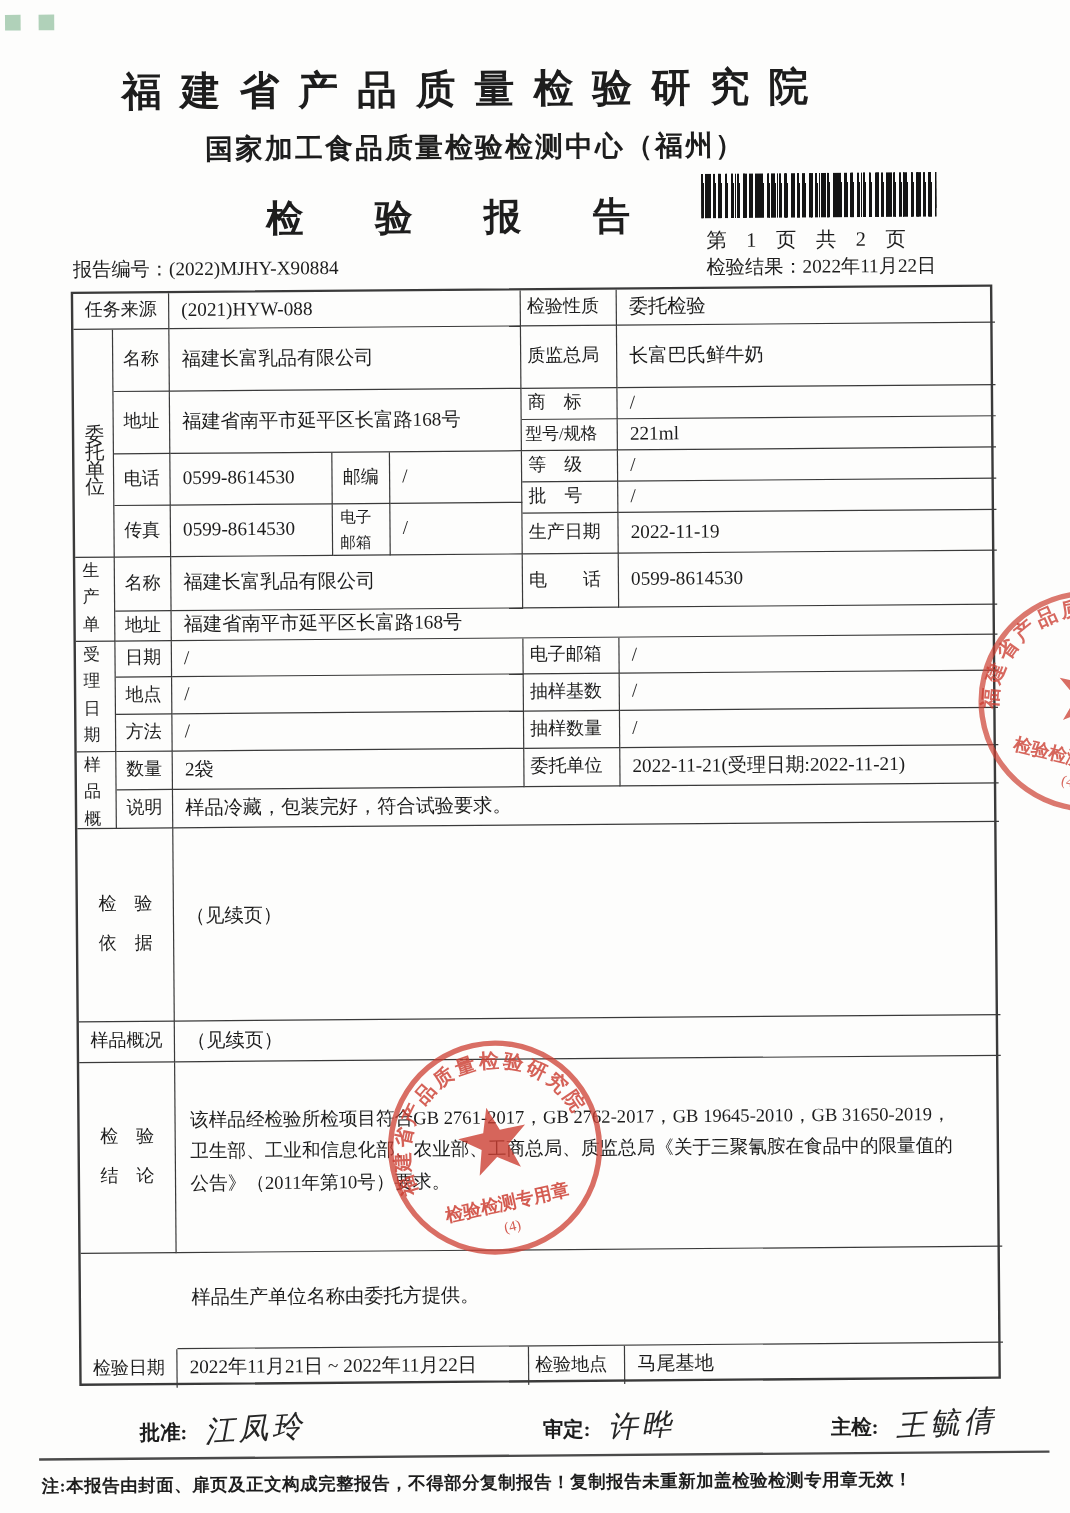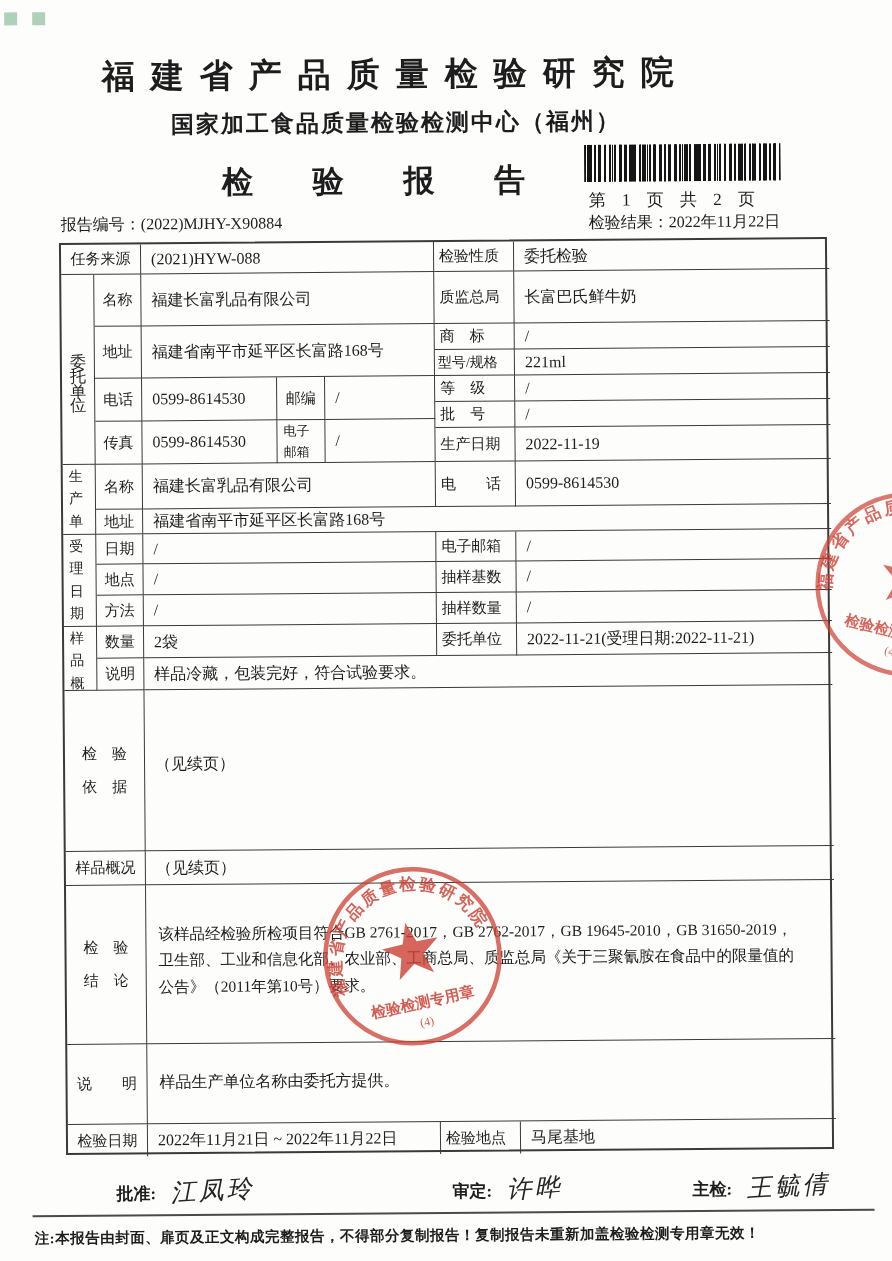--- a/index.html
+++ b/index.html
@@ -156,21 +156,20 @@
 
     <div class="c lab" style="grid-area:17/1/18/3">样品概况</div>
     <div class="c val nr" style="grid-area:17/3/18/8">（见续页）</div>
 
     <div class="c two" style="grid-area:18/1/19/3">
       <span>检　验</span>
       <span>结　论</span>
     </div>
     <div class="c nr topal para" style="grid-area:18/3/19/8">该样品经检验所检项目符合GB 2761-2017，GB 2762-2017，GB 19645-2010，GB 31650-2019，卫生部、工业和信息化部、农业部、工商总局、质监总局《关于三聚氰胺在食品中的限量值的公告》（2011年第10号）要求。</div>
 
-    <div class="c lab" style="grid-area:19/1/20/3">说　　明</div>
     <div class="c nr topal remk" style="grid-area:19/3/20/8">样品生产单位名称由委托方提供。</div>
 
     <div class="c lab nb" style="grid-area:20/1/21/3">检验日期</div>
     <div class="c val nb" style="grid-area:20/3/21/6">2022年11月21日 ~ 2022年11月22日</div>
     <div class="c rlab nb" style="grid-area:20/6/21/7">检验地点</div>
     <div class="c val nr nb" style="grid-area:20/7/21/8">马尾基地</div>
   </div>
 
   <div class="sig" style="left:112px"><span>批准:</span><span class="hand">江凤玲</span></div>
   <div class="sig" style="left:448px"><span>审定:</span><span class="hand">许晔</span></div>

